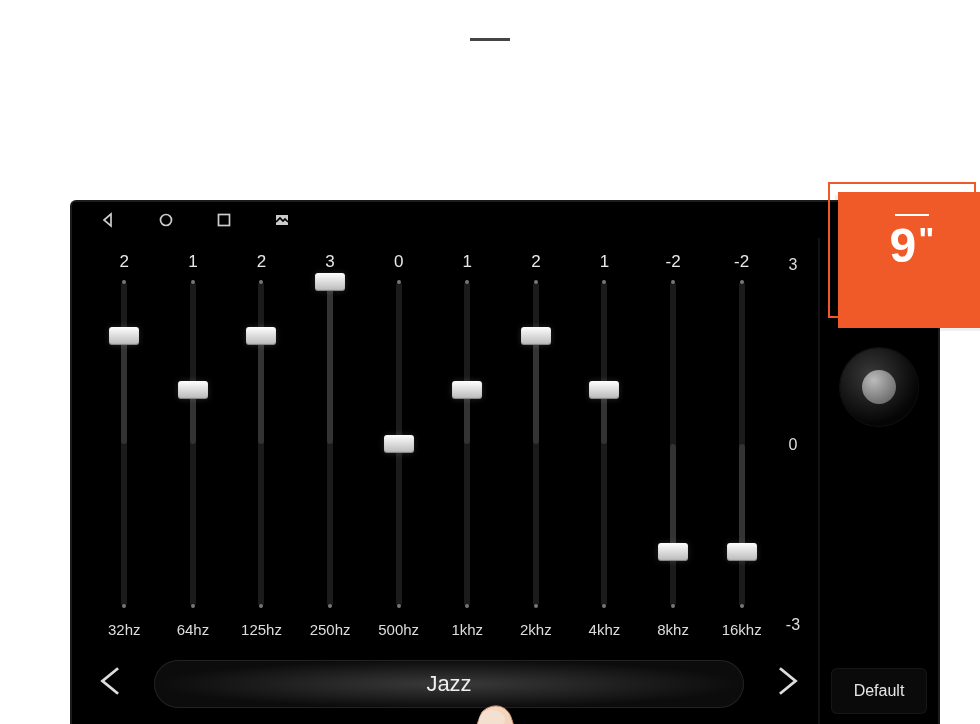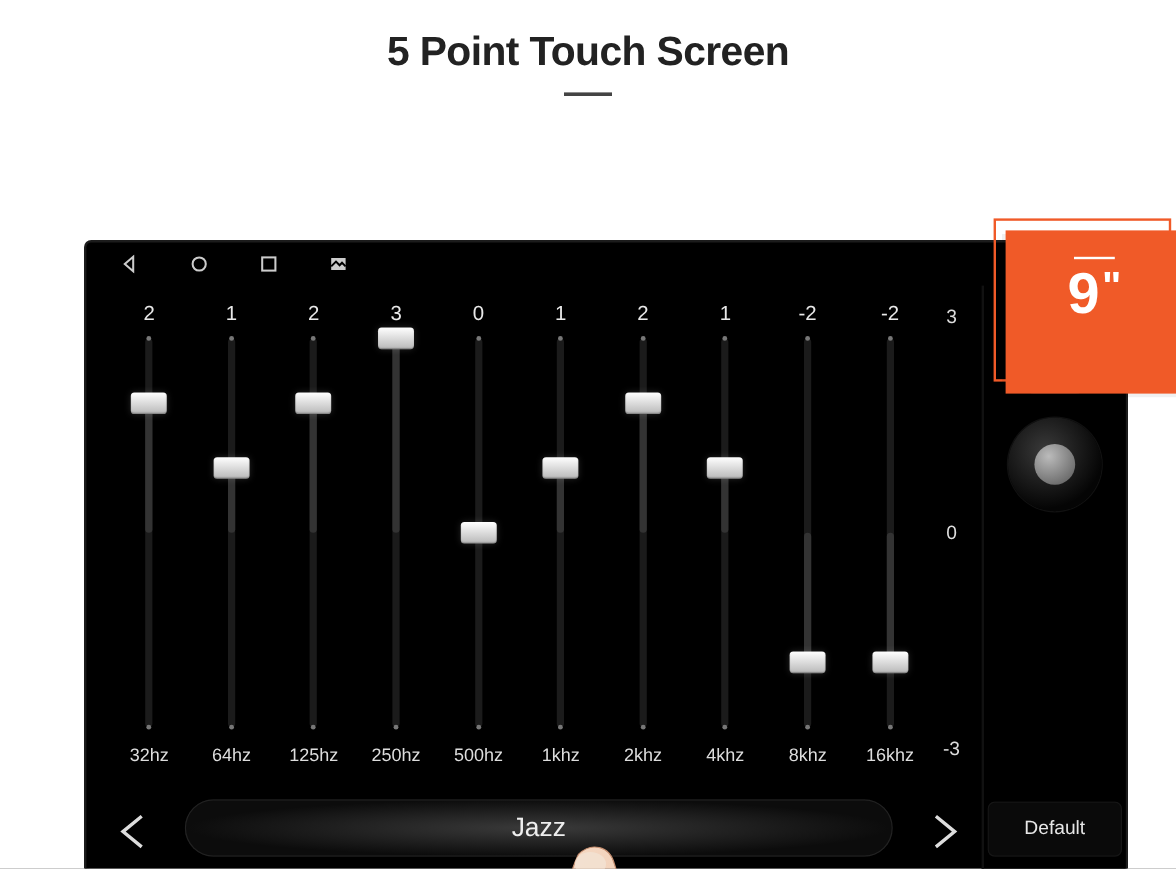--- a/index.html
+++ b/index.html
@@ -148,21 +148,21 @@
   .scale-col .tick { flex:1; display:flex; align-items:center; }
   .scale-col .top { align-items:flex-start; padding-top:8px;}
   .scale-col .mid { }
   .scale-col .bot { align-items:flex-end; padding-bottom:8px;}
 
   .preset-row {
     position:absolute;
     left:18px; right:10px; bottom:10px;
     height:54px;
     display:flex;
-    align-items:flex-end;
+    align-items:flex-start;
     gap:22px;
   }
   .arrow {
     width:42px; height:42px;
     display:flex; align-items:center; justify-content:center;
     cursor:pointer;
   }
   .arrow svg { width:34px; height:34px; stroke:#ddd; fill:none; stroke-width:2; }
   .preset-pill {
     flex:1;
@@ -192,21 +192,21 @@
     width:78px; height:78px; border-radius:50%;
     background: radial-gradient(circle at 40% 35%, #3a3a3a, #050505 70%);
     display:flex; align-items:center; justify-content:center;
     box-shadow: 0 0 0 1px #111, 0 0 14px rgba(0,0,0,.7);
   }
   .round-btn .inner {
     width:34px; height:34px; border-radius:50%;
     background: radial-gradient(circle at 35% 30%, #bbb, #555);
   }
   .side-btn {
-    width:112px; height:46px;
+    width:96px; height:46px;
     border-radius:6px;
     background:#0a0a0a;
     color:#e6e6e6;
     font-size:16px;
     display:flex; align-items:center; justify-content:center;
     box-shadow: inset 0 0 0 1px #161616;
     overflow:hidden; white-space:nowrap;
   }
 
   
@@ -240,21 +240,20 @@
     left:380px; top:500px;
     width:270px; height:230px;
     z-index:15;
     pointer-events:none;
   }
 </style>
 </head>
 <body>
 
 <div class="promo-header">
-  <div class="promo-title">5 Point Touch Screen</div>
   <div class="promo-divider"></div>
 </div>
 
 <div class="badge-outline"></div>
 <div class="badge">
   <div class="line"></div>
   <div class="size">
     <span>9</span><span class="in">"</span>
   </div>
 </div>

